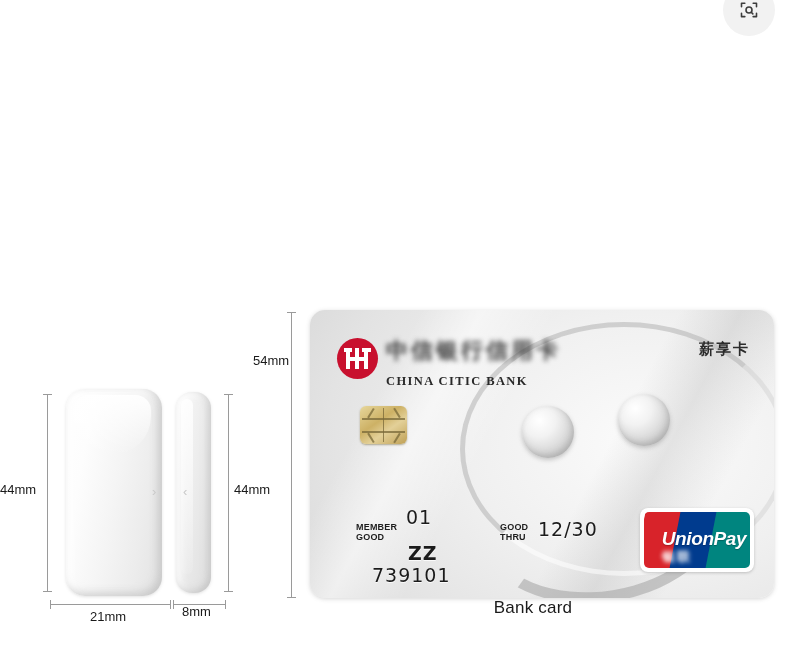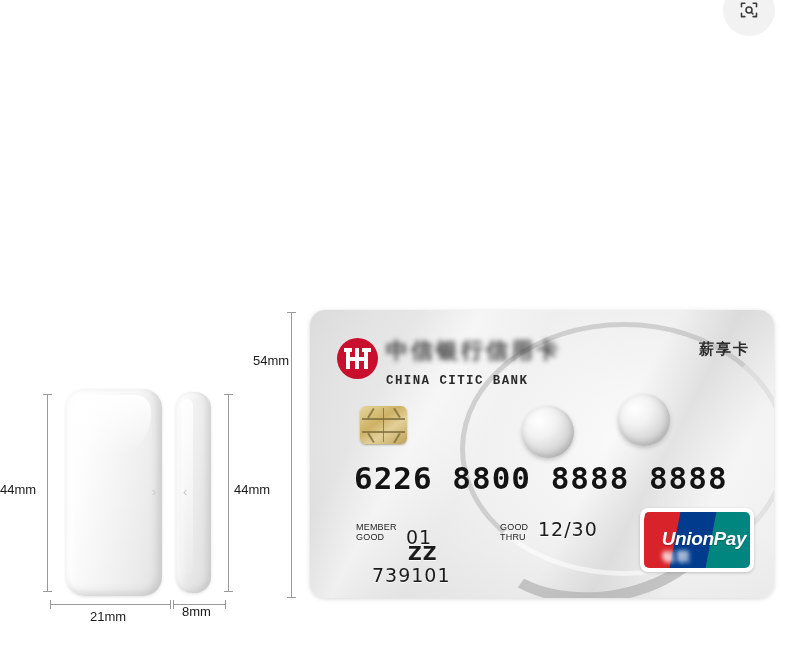--- a/index.html
+++ b/index.html
@@ -112,21 +112,21 @@
   .citic-mark .b2{left:18px;top:10px;width:4px;height:21px;}
   .citic-mark .b3{left:27px;top:10px;width:4px;height:21px;}
   .citic-mark .b4{left:7px;top:10px;width:8px;height:3.5px;}
   .citic-mark .b5{left:25px;top:10px;width:9px;height:3.5px;}
   .citic-mark .b6{left:13px;top:19px;width:14px;height:3.5px;}
   .citic-blur{
     margin-left:8px;margin-top:-2px;font-size:22px;letter-spacing:3px;color:#3a3a3a;
     filter:blur(2.6px);font-weight:bold;white-space:nowrap;
   }
   .citic-name{
-    margin-left:49px;margin-top:-5px;font-family:Liberation Mono, monospace;
+    margin-left:49px;margin-top:-5px;font-family:Liberation Serif, serif;
     font-size:12.5px;font-weight:bold;letter-spacing:1.4px;color:#2a2a2a;white-space:nowrap;
   }
   .card-cn{
     position:absolute;right:24px;top:30px;font-size:15px;font-weight:bold;letter-spacing:2px;
     color:#2b2b2b;filter:blur(.35px);
   }
 
   
   .chip{
     position:absolute;left:50px;top:96px;width:47px;height:38px;border-radius:6px;
@@ -145,21 +145,21 @@
   
   .pan{
     position:absolute;left:44px;top:150px;
     font-family:"DejaVu Sans Mono","Liberation Mono",monospace;
     font-size:31px;font-weight:bold;letter-spacing:1px;color:#141414;
     text-shadow:0 1px 0 rgba(255,255,255,.85);white-space:nowrap;
   }
 
   
   .small-cap{
-    position:absolute;font-size:9px;font-weight:normal;line-height:1.1;color:#1d1d1d;letter-spacing:.2px;
+    position:absolute;font-size:9px;font-weight:bold;line-height:1.1;color:#1d1d1d;letter-spacing:.2px;
   }
   .emb{
     position:absolute;font-family:"DejaVu Sans","Liberation Sans",sans-serif;
     font-size:19px;color:#1b1b1b;letter-spacing:1px;text-shadow:0 1px 0 rgba(255,255,255,.8);
     white-space:nowrap;
   }
 
   
   .up{
     position:absolute;right:20px;bottom:26px;width:114px;height:64px;border-radius:8px;
@@ -262,27 +262,26 @@
     <div class="chip">
       <i class="hz1"></i>
         <i class="hz2"></i>
         <i class="vt"></i>
       <i class="d1"></i>
         <i class="d2"></i>
         <i class="d3"></i>
         <i class="d4"></i>
     </div>
 
-    <div class="pan">6226 8800 8888 8888</div>
 
     <div class="small-cap" style="left:46px;top:213px;">
       <div>MEMBER</div>
       <div>GOOD</div>
     </div>
-    <div class="emb" style="left:96px;top:216px;text-align:center;">01</div>
+    <div class="emb" style="left:96px;top:196px;text-align:center;">01</div>
 
     <div class="small-cap" style="left:190px;top:213px;">
       <div>GOOD</div>
       <div>THRU</div>
     </div>
     <div class="emb" style="left:228px;top:208px;">12/30</div>
 
     <div class="emb" style="left:98px;top:232px;font-weight:bold;">ZZ</div>
     <div class="emb" style="left:62px;top:254px;">739101</div>
 
@@ -290,14 +289,15 @@
       <div class="up-inner">
         <span class="s s1"></span>
           <span class="s s2"></span>
           <span class="s s3"></span>
         <div class="up-word">UnionPay</div>
         <div class="up-cn">银联</div>
       </div>
     </div>
   </div>
 
+  <div class="bankcard-label">Bank card</div>
 
 </div>
 
 </body></html>

